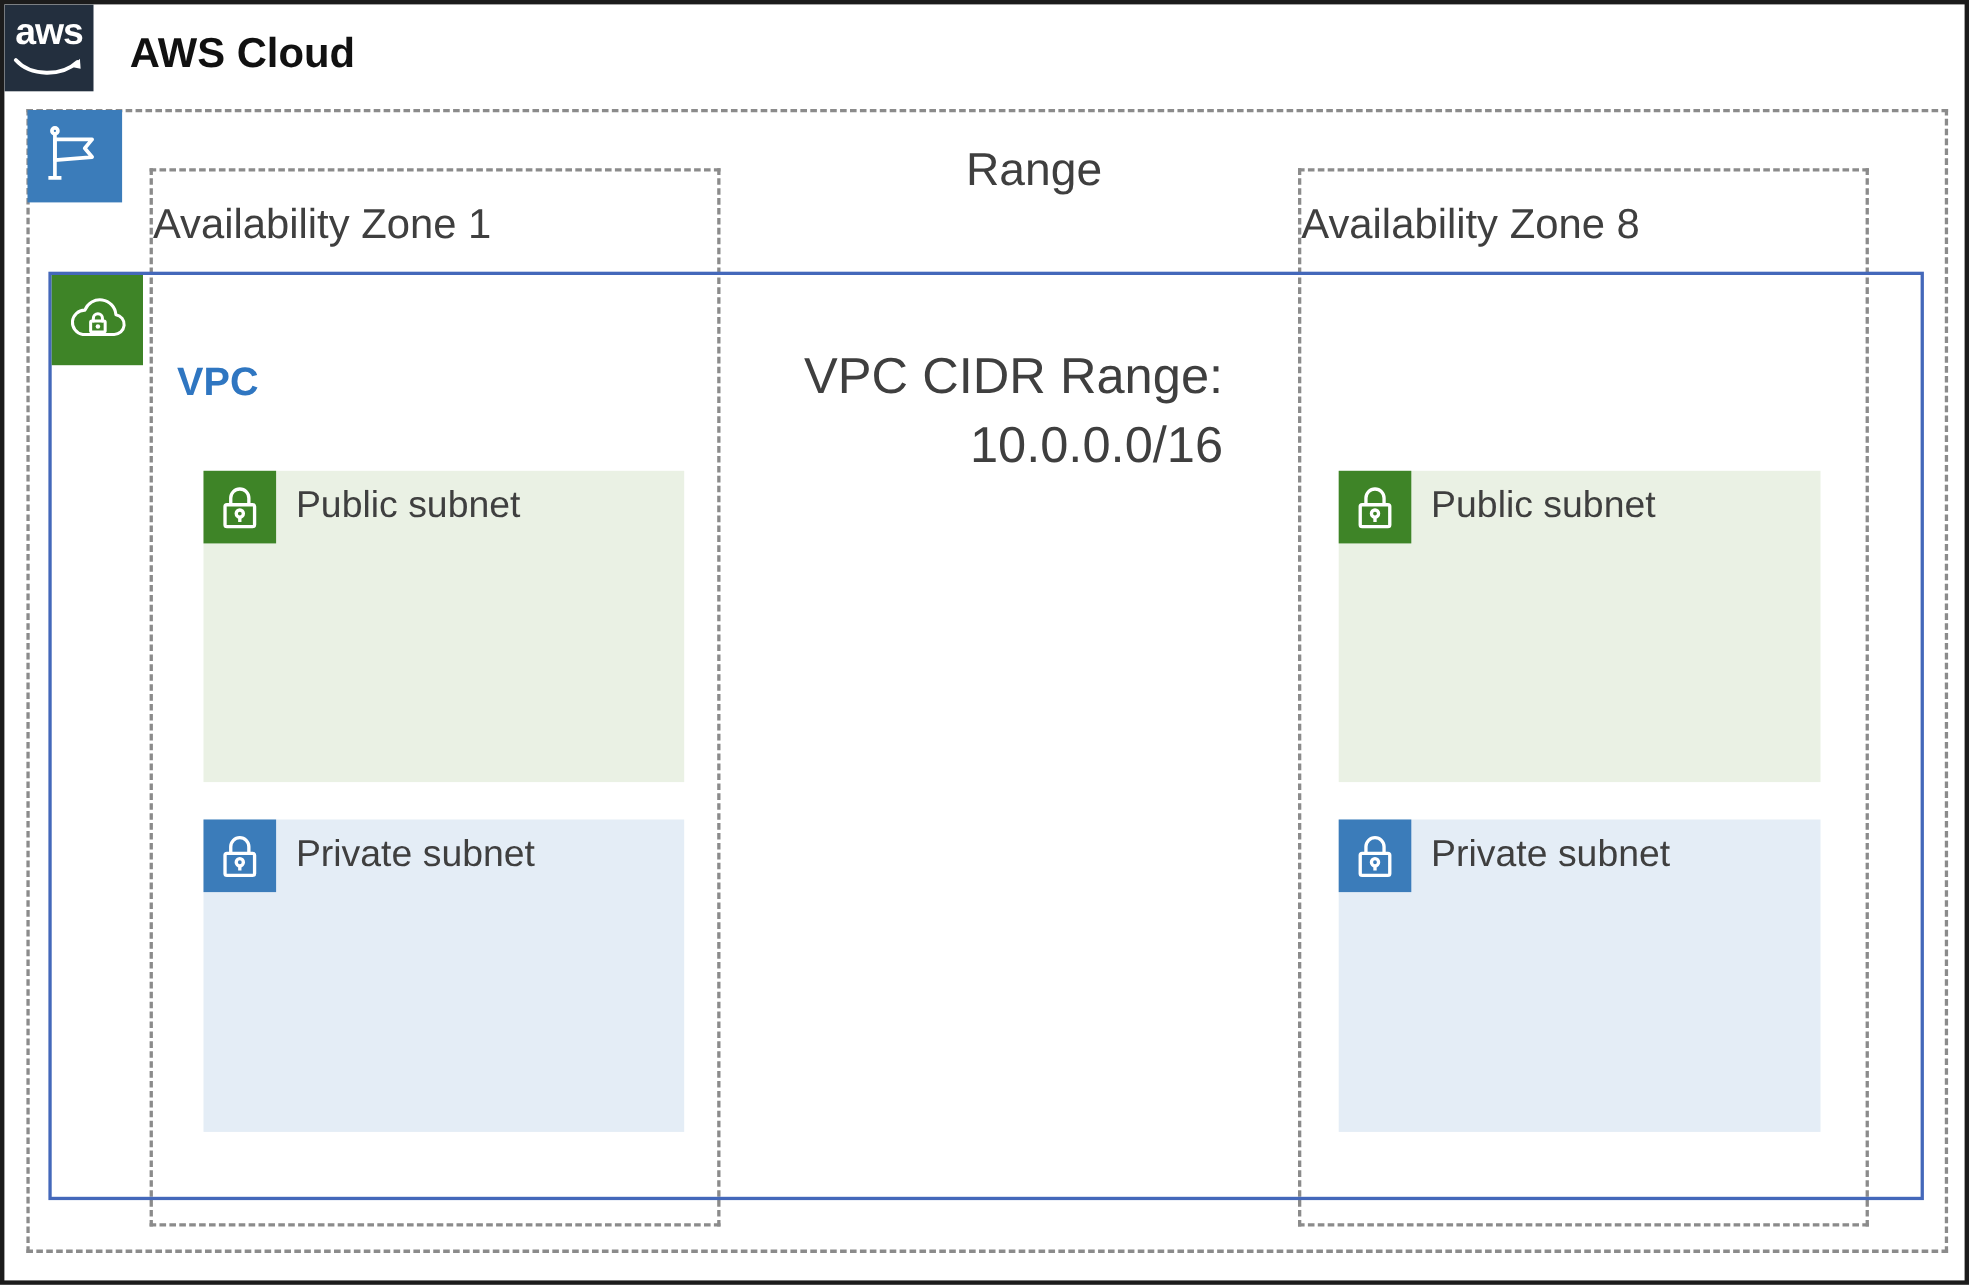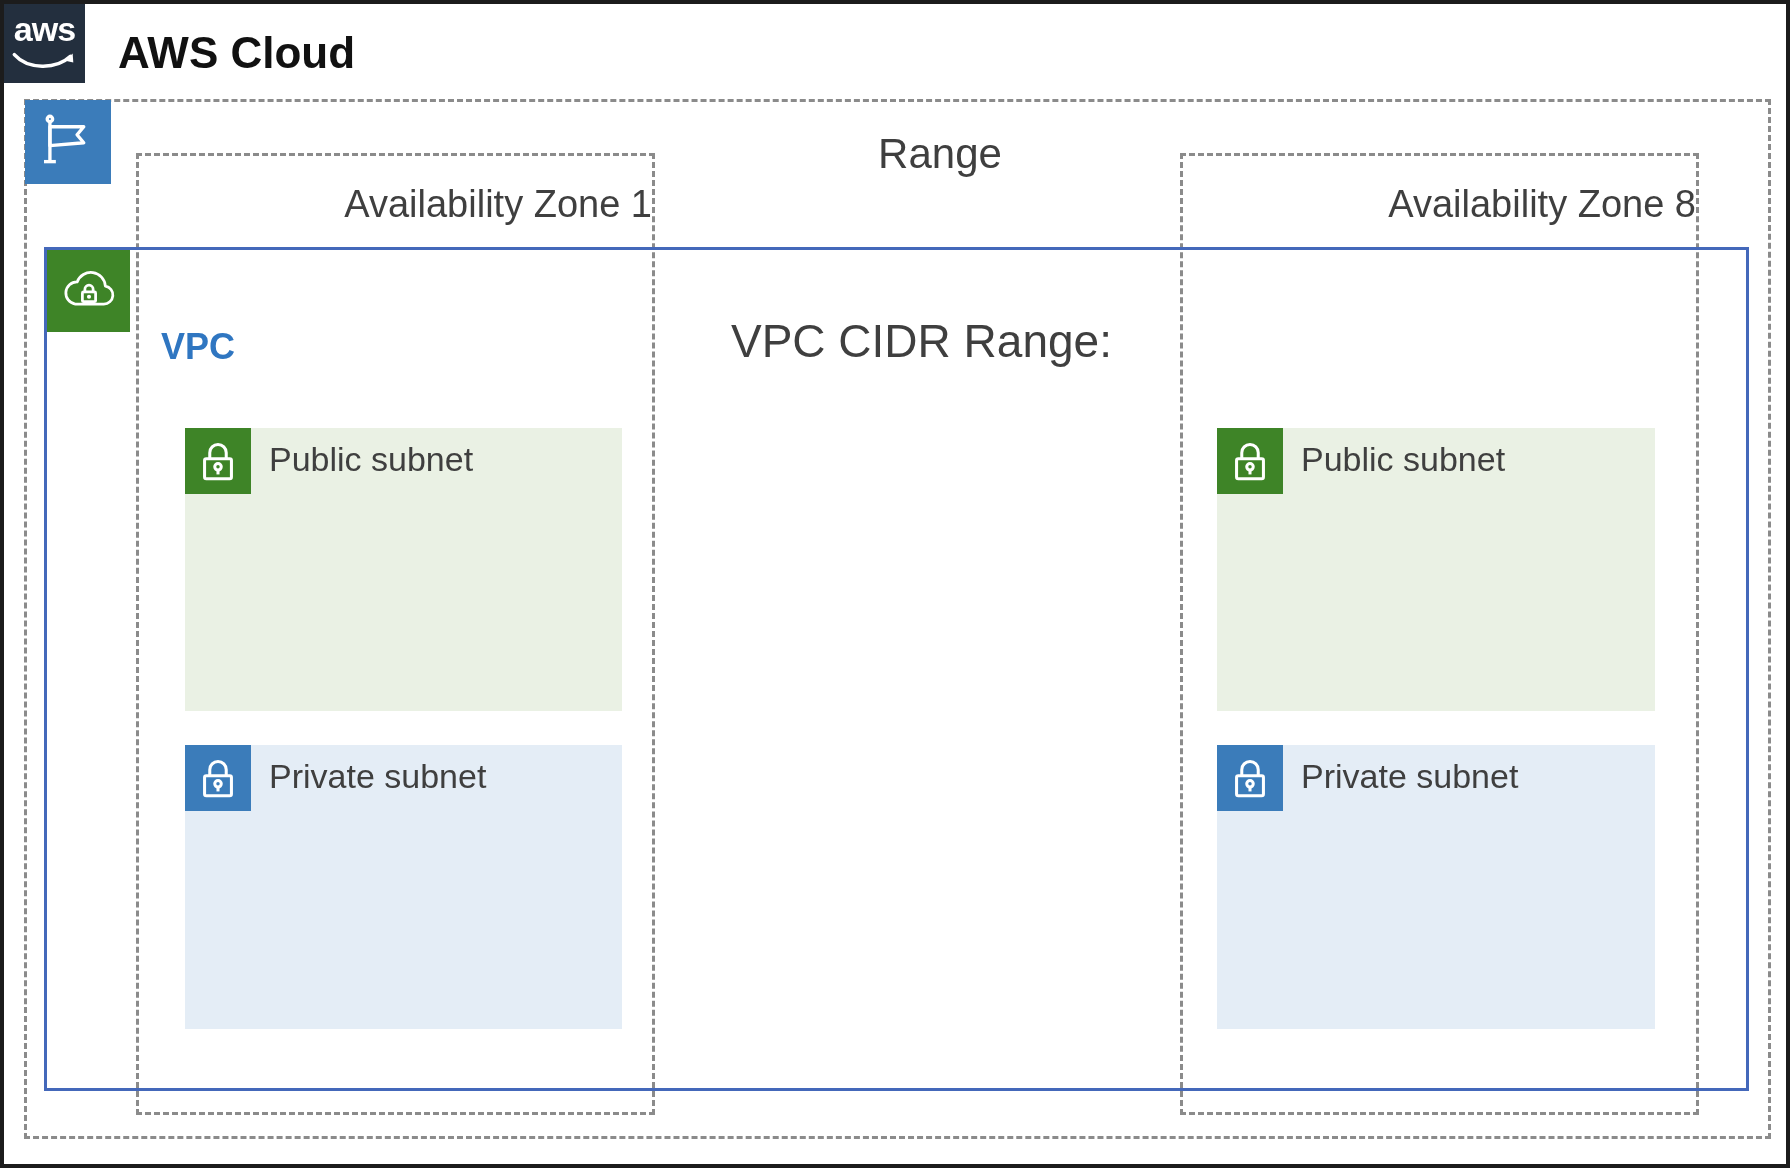--- a/index.html
+++ b/index.html
@@ -10,30 +10,30 @@
   *{margin:0;padding:0;box-sizing:border-box;}
   body{background:#ffffff;font-family:"Liberation Sans",sans-serif;}
   .canvas{position:relative;width:1790px;height:1168px;background:#ffffff;
           border:4px solid var(--black);overflow:hidden;}
 
   
   .aws-logo{position:absolute;left:0;top:0;width:81px;height:79px;background:var(--navy);}
   .aws-logo .word{position:absolute;left:0;right:0;top:6px;text-align:center;
       color:#fff;font-weight:bold;font-size:34px;letter-spacing:-1px;}
   .aws-logo svg{position:absolute;left:7px;top:48px;}
-  .cloud-title{position:absolute;left:114px;top:24px;font-size:44px;font-weight:bold;
+  .cloud-title{position:absolute;left:114px;top:24px;font-size:38px;font-weight:bold;
       color:var(--titleblack);white-space:nowrap;}
 
   
   .region-box{position:absolute;left:20px;top:95px;width:1747px;height:1040px;
       border:3px dashed var(--dashgray);z-index:1;}
   .az-box{position:absolute;top:149px;width:519px;height:962px;
       border:3px dashed var(--dashgray);z-index:2;background:transparent;}
   .az1{left:132px;} .az2{left:1176px;}
-  .az-label{margin-top:27px;text-align:right;font-size:38px;color:var(--textdark);white-space:nowrap;}
+  .az-label{margin-top:27px;text-align:left;font-size:38px;color:var(--textdark);white-space:nowrap;}
   .region-label{position:absolute;left:936px;top:126px;transform:translateX(-50%);
       font-size:42px;color:var(--textdark);z-index:2;white-space:nowrap;}
 
   
   .vpc-box{position:absolute;left:40px;top:243px;width:1705px;height:844px;
       border:3px solid var(--vpcborder);z-index:3;}
   .vpc-icon{position:absolute;left:43px;top:246px;width:83px;height:82px;
       background:var(--greenicon);z-index:4;display:flex;align-items:center;justify-content:center;}
   .vpc-label{position:absolute;left:157px;top:276px;font-size:36px;font-weight:bold;
       color:var(--vpclabel);z-index:4;white-space:nowrap;margin-top:46px;}
@@ -97,20 +97,21 @@
     <svg width="66" height="66" viewBox="0 0 48 48" fill="none" stroke="#ffffff" stroke-width="2" stroke-linejoin="round" stroke-linecap="round">
       <path d="M14 33.5 H34.6 A6.6 6.6 0 0 0 35.9 20.4 A10.6 10.6 0 0 0 15.4 17.4 A8.1 8.1 0 0 0 14 33.5 Z"></path>
       <path d="M21 24.6 v-1.8 a3 3 0 0 1 6 0 v1.8"></path>
       <rect x="19.2" y="24.6" width="9.6" height="7.2" rx="0.8"></rect>
       <circle cx="24" cy="28.2" r="1.5" fill="#ffffff" stroke="none"></circle>
     </svg>
   </div>
   <div class="vpc-label">VPC</div>
   <div class="cidr">
     <div>VPC CIDR Range:</div>
+    <div>10.0.0.0/16</div>
   </div>
 
   <div class="subnet public pub1">
     <div class="bg"></div>
     <div class="sn-icon">
       <svg width="52" height="52" viewBox="0 0 24 24" fill="none" stroke="#ffffff" stroke-width="1.4" stroke-linejoin="round">
         <path d="M8.2 11 V8.2 a3.8 3.8 0 0 1 7.6 0 V11"></path>
         <rect x="5.8" y="11" width="12.4" height="9.2" rx="0.8"></rect>
         <circle cx="12" cy="14.7" r="1.5"></circle>
         <line x1="12" y1="16.2" x2="12" y2="18.2"></line>

